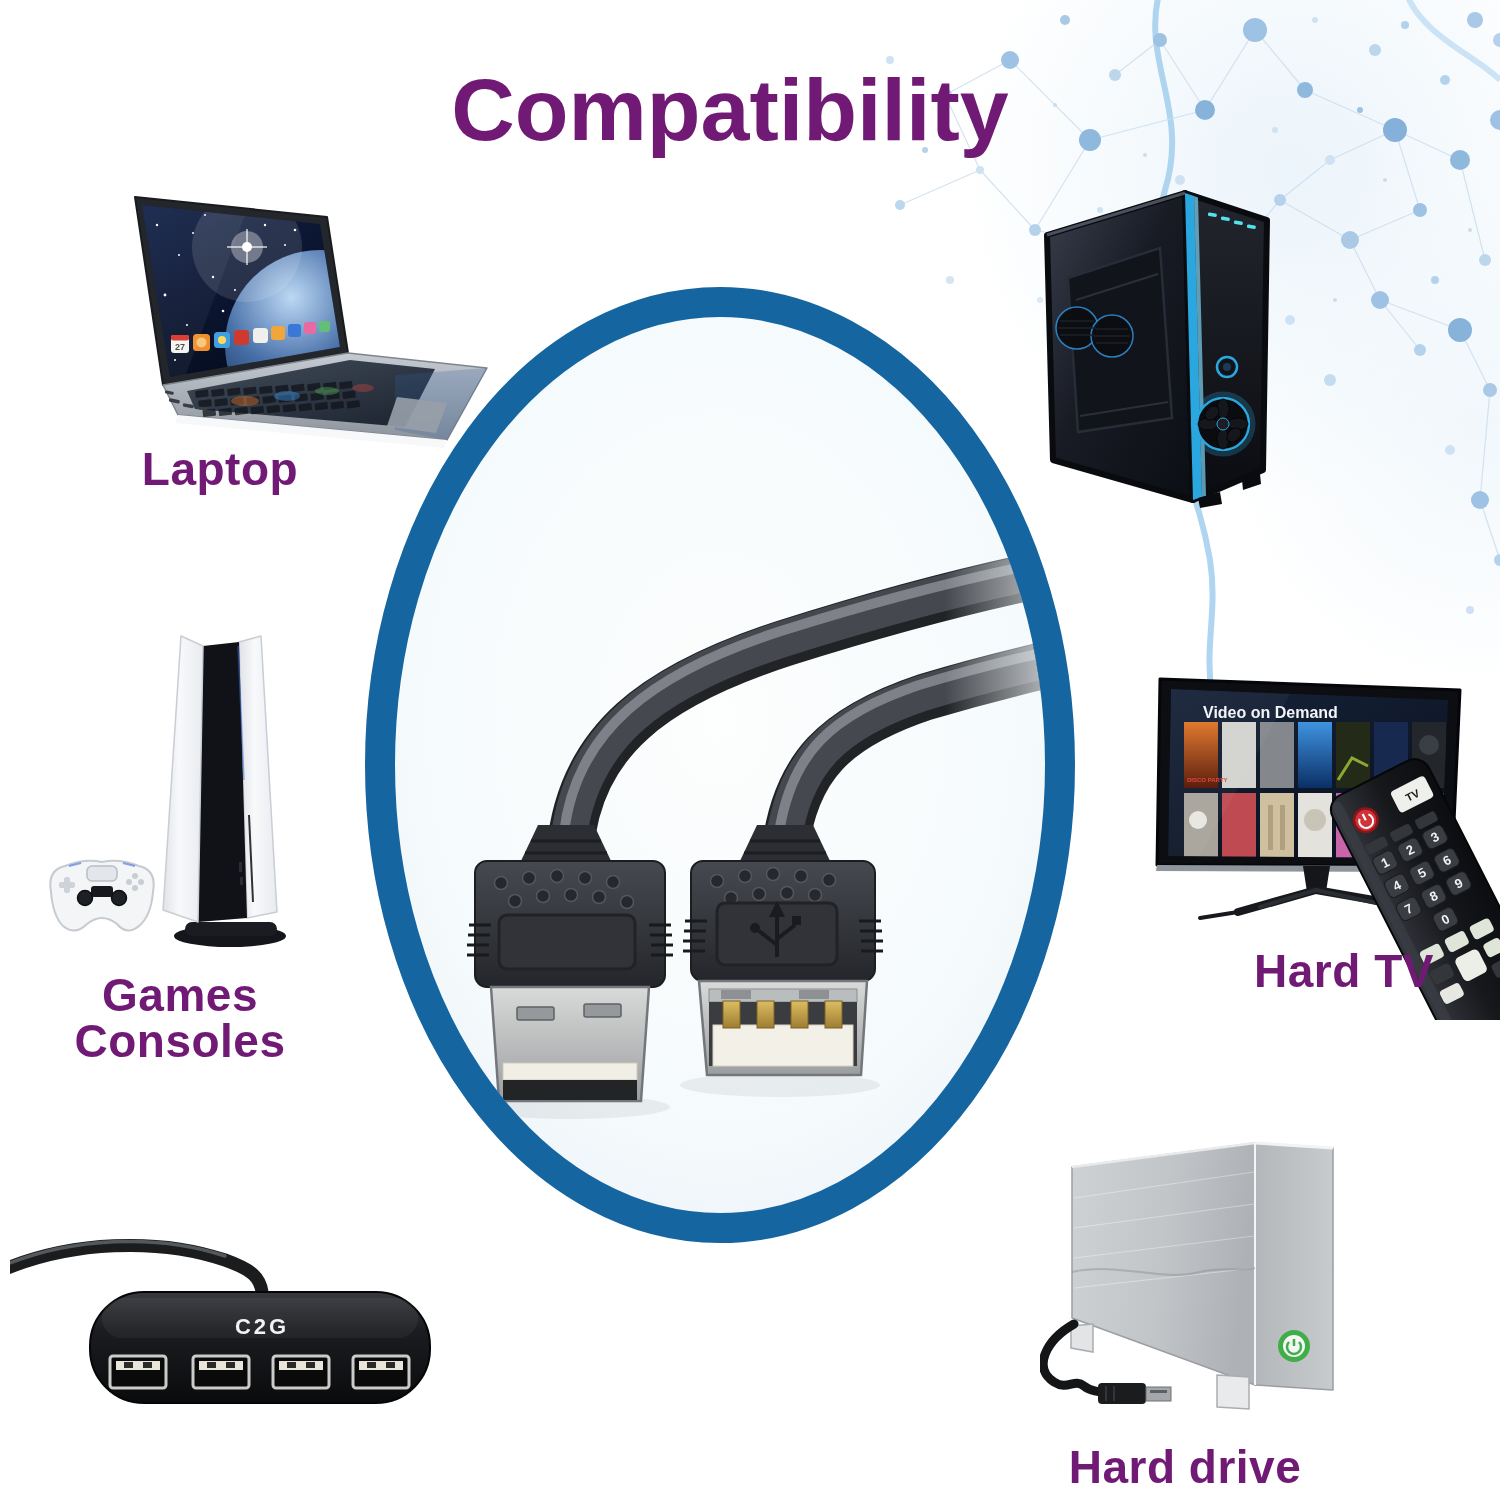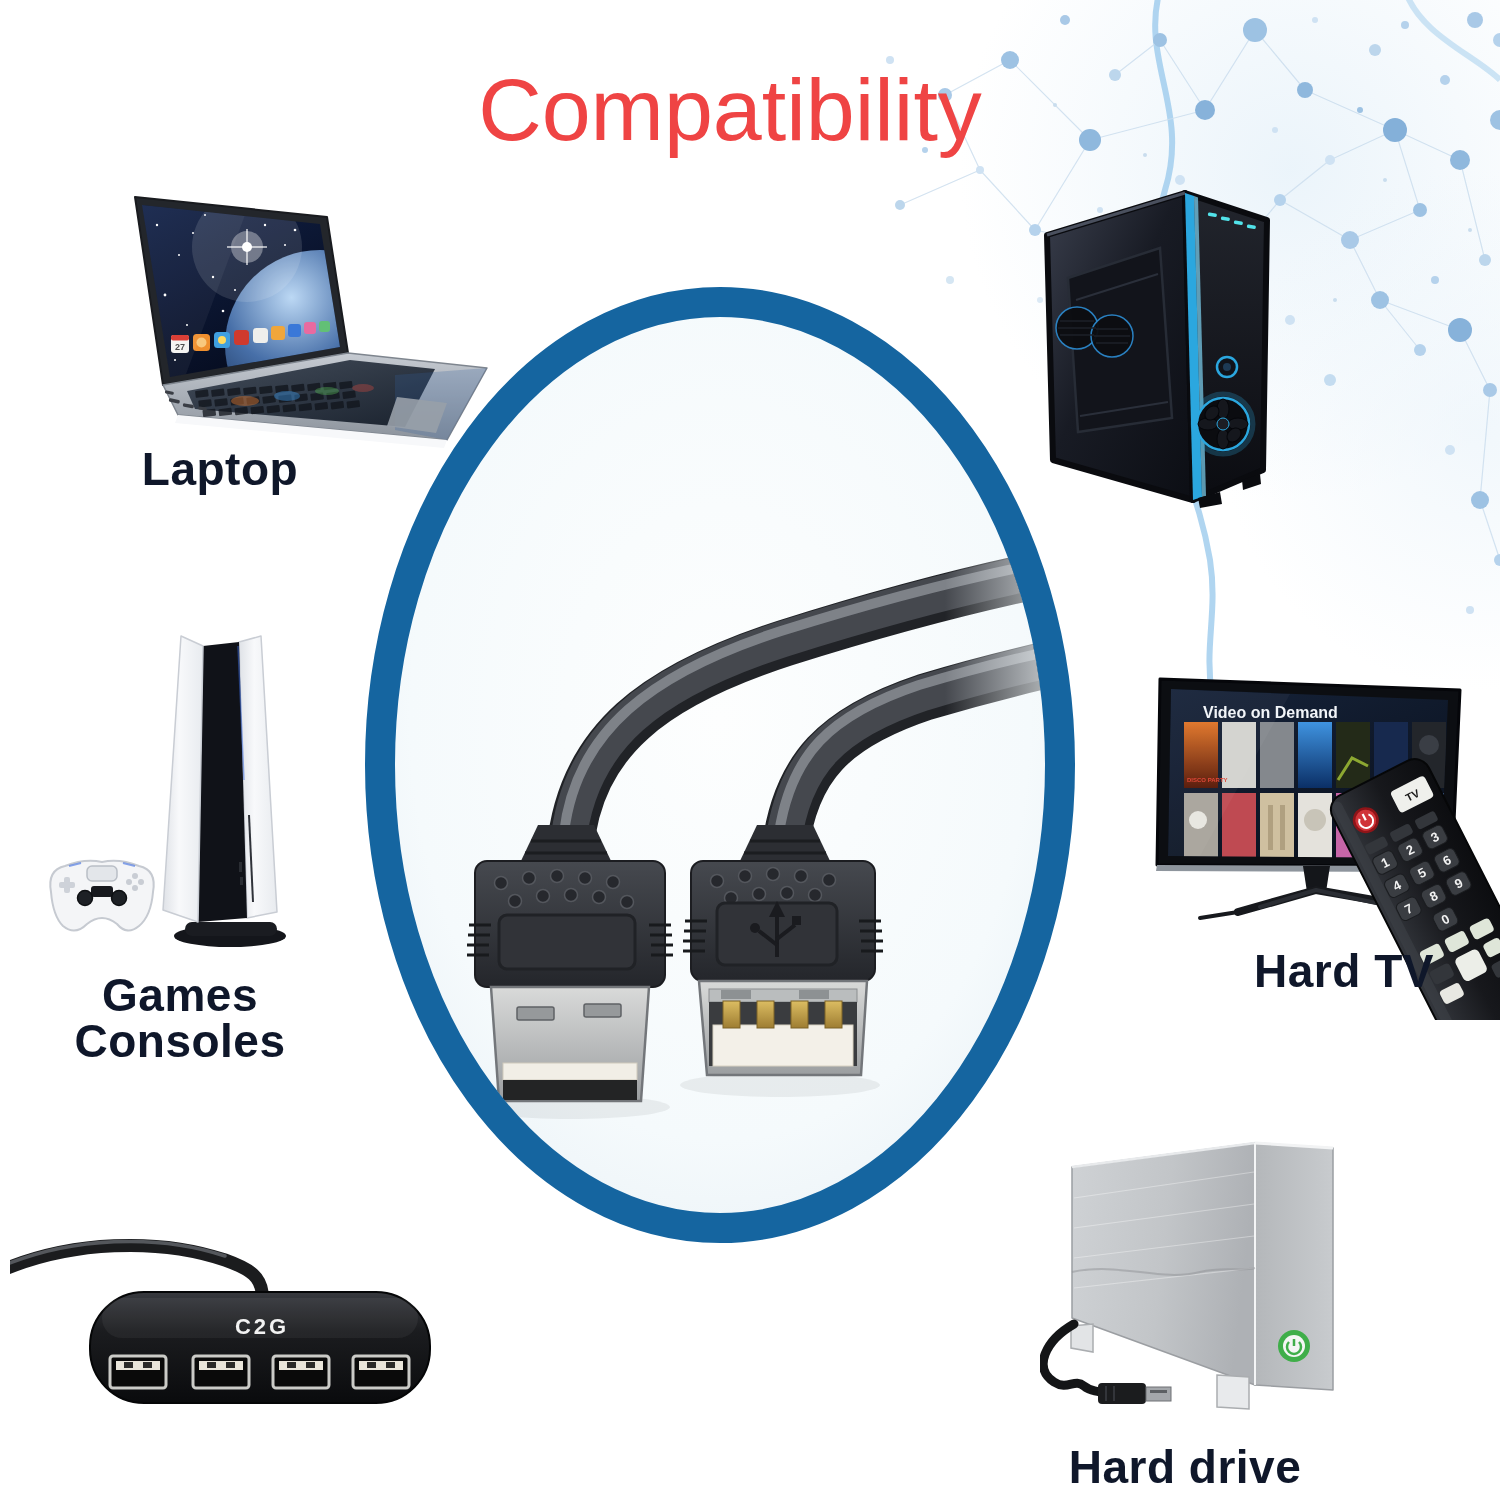--- a/index.html
+++ b/index.html
@@ -2,24 +2,24 @@
 <html><head>
 <meta charset="utf-8">
 <style>
   html,body{margin:0;padding:0;background:#ffffff;}
   .canvas{
     position:relative;width:1500px;height:1492px;background:#ffffff;
     overflow:hidden;font-family:"Liberation Sans",sans-serif;
   }
   .page-title{
     position:absolute;top:66px;left:0;width:1460px;text-align:center;
-    font-size:88px;font-weight:normal;color:#ef4444;letter-spacing:0px;line-height:1;
+    font-size:88px;font-weight:bold;color:#701a75;letter-spacing:0px;line-height:1;
   }
   .device-label{
-    position:absolute;font-size:46px;font-weight:bold;color:#0f172a;
+    position:absolute;font-size:46px;font-weight:bold;color:#701a75;
     text-align:center;line-height:1;letter-spacing:.5px;
   }
   .lbl-laptop{left:70px;top:446px;width:300px;}
   .lbl-pc{left:1175px;top:470px;width:200px;}
   .lbl-consoles{left:0px;top:972px;width:360px;text-align:center;}
   .lbl-tv{left:1194px;top:948px;width:300px;}
   .lbl-hub{left:130px;top:1444px;width:300px;}
   .lbl-drive{left:1035px;top:1444px;width:300px;}
   .abs{position:absolute;}
   svg text{font-family:"Liberation Sans",sans-serif;}

